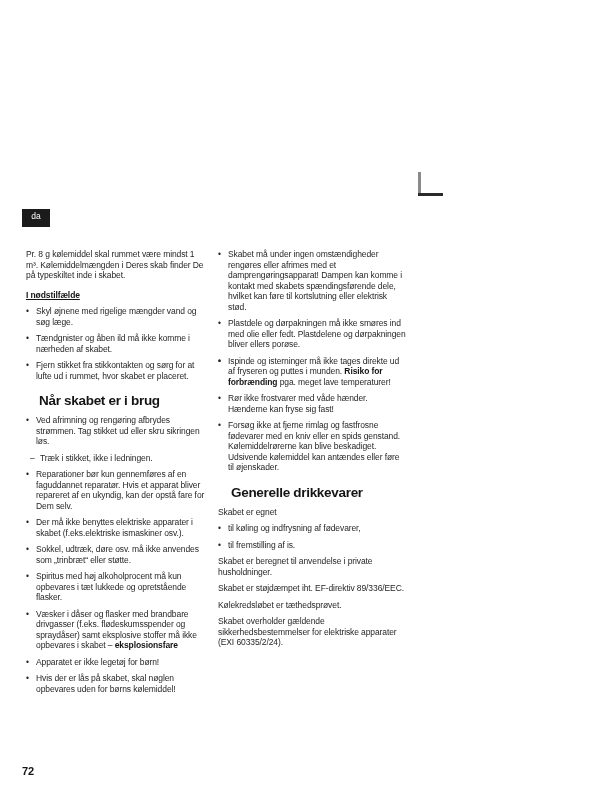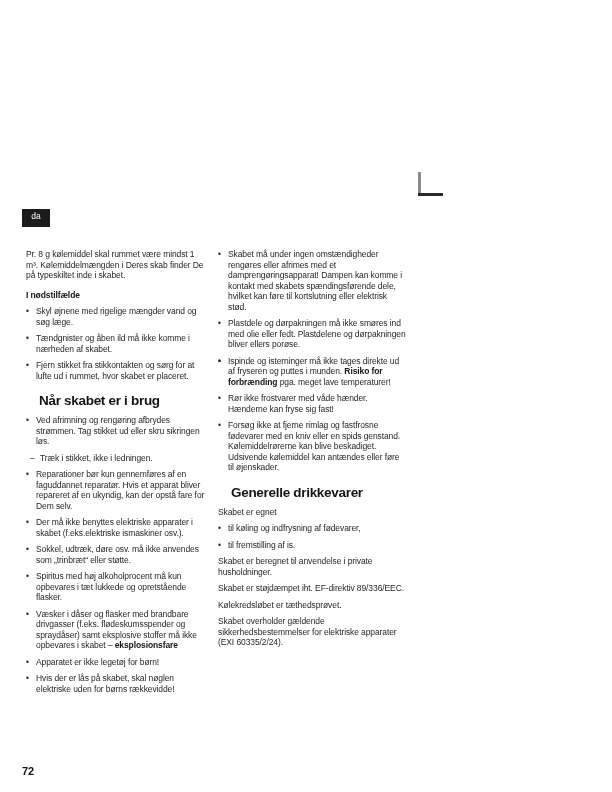--- a/index.html
+++ b/index.html
@@ -35,21 +35,21 @@
   .col-left  { left:26px;  width:182px; }
   .col-right { left:218px; width:188px; }
   .blk { margin-top:6px; }
   .col .blk:first-child { margin-top:12px; }
   .heading1 {
     font-size:13.5px; line-height:16px; font-weight:bold;
     color:#141414; letter-spacing:-0.3px;
     margin-top:12px; margin-bottom:2px;margin-left:13px;
   }
   .heading2 {
-    font-weight:bold; color:#141414; margin-top:9px;
+    font-weight:bold; color:#141414; margin-top:9px;text-decoration:underline;
   }
   .item { position:relative; padding-left:10px; }
   .item .marker { position:absolute; left:0; top:0; }
   .dash { padding-left:14px; }
   .dash .marker { left:4px; }
   b { color:#141414; }
   .page-number {
     position:absolute; left:22px; top:765px;
     font-size:11px; font-weight:bold; color:#141414;
   }
@@ -72,21 +72,21 @@
       <div class="blk item bullet"><span class="marker">•</span><span>Fjern stikket fra stikkontakten og sørg for at lufte ud i rummet, hvor skabet er placeret.</span></div>
       <div class="blk heading1">Når skabet er i brug</div>
       <div class="blk item bullet"><span class="marker">•</span><span>Ved afrimning og rengøring afbrydes strømmen. Tag stikket ud eller skru sikringen løs.</span></div>
       <div class="blk item dash"><span class="marker">–</span><span>Træk i stikket, ikke i ledningen.</span></div>
       <div class="blk item bullet"><span class="marker">•</span><span>Reparationer bør kun gennemføres af en faguddannet reparatør. Hvis et apparat bliver repareret af en ukyndig, kan der opstå fare for Dem selv.</span></div>
       <div class="blk item bullet"><span class="marker">•</span><span>Der må ikke benyttes elektriske apparater i skabet (f.eks.elektriske ismaskiner osv.).</span></div>
       <div class="blk item bullet"><span class="marker">•</span><span>Sokkel, udtræk, døre osv. må ikke anvendes som „trinbræt“ eller støtte.</span></div>
       <div class="blk item bullet"><span class="marker">•</span><span>Spiritus med høj alkoholprocent må kun opbevares i tæt lukkede og opretstående flasker.</span></div>
       <div class="blk item bullet"><span class="marker">•</span><span>Væsker i dåser og flasker med brandbare drivgasser (f.eks. flødeskumsspender og spraydåser) samt eksplosive stoffer må ikke opbevares i skabet – <b>eksplosionsfare</b></span></div>
       <div class="blk item bullet"><span class="marker">•</span><span>Apparatet er ikke legetøj for børn!</span></div>
-      <div class="blk item bullet"><span class="marker">•</span><span>Hvis der er lås på skabet, skal nøglen elektriske uden for børns rækkevidde!</span></div>
+      <div class="blk item bullet"><span class="marker">•</span><span>Hvis der er lås på skabet, skal nøglen opbevares uden for børns kølemiddel!</span></div>
     </div>
 
   <div class="col col-right">
       <div class="blk item bullet"><span class="marker">•</span><span>Skabet må under ingen omstændigheder rengøres eller afrimes med et damprengøringsapparat! Dampen kan komme i kontakt med skabets spændingsførende dele, hvilket kan føre til kortslutning eller elektrisk stød.</span></div>
       <div class="blk item bullet"><span class="marker">•</span><span>Plastdele og dørpakningen må ikke smøres ind med olie eller fedt. Plastdelene og dørpakningen bliver ellers porøse.</span></div>
       <div class="blk item bullet"><span class="marker">•</span></div>
       <div class="blk item bullet"><span class="marker">•</span><span>Ispinde og isterninger må ikke tages direkte ud af fryseren og puttes i munden. <b>Risiko for forbrænding</b> pga. meget lave temperaturer!</span></div>
       <div class="blk item bullet"><span class="marker">•</span><span>Rør ikke frostvarer med våde hænder. Hænderne kan fryse sig fast!</span></div>
       <div class="blk item bullet"><span class="marker">•</span><span>Forsøg ikke at fjerne rimlag og fastfrosne fødevarer med en kniv eller en spids genstand. Kølemiddelrørerne kan blive beskadiget. Udsivende kølemiddel kan antændes eller føre til øjenskader.</span></div>
       <div class="blk heading1">Generelle drikkevarer</div>

